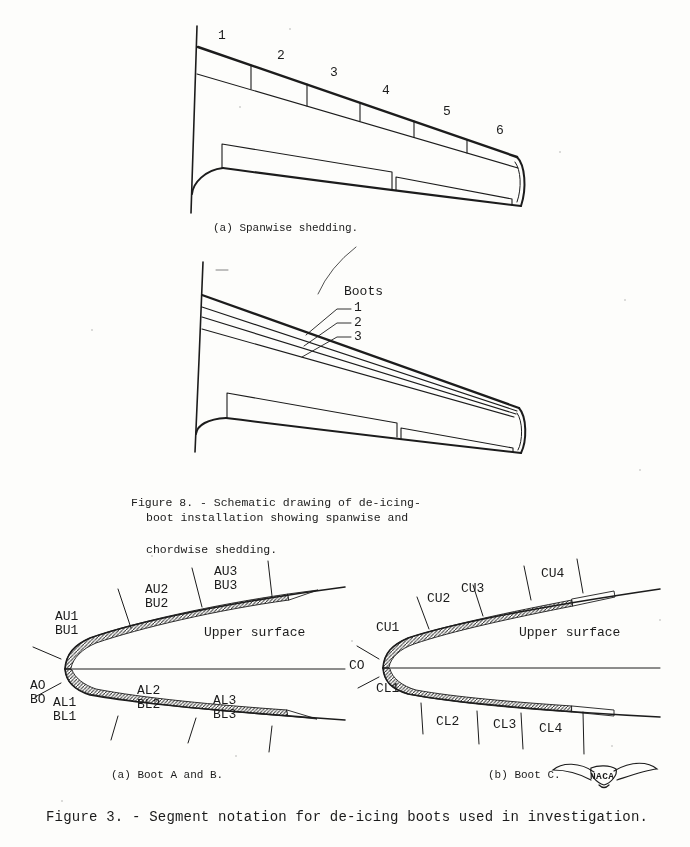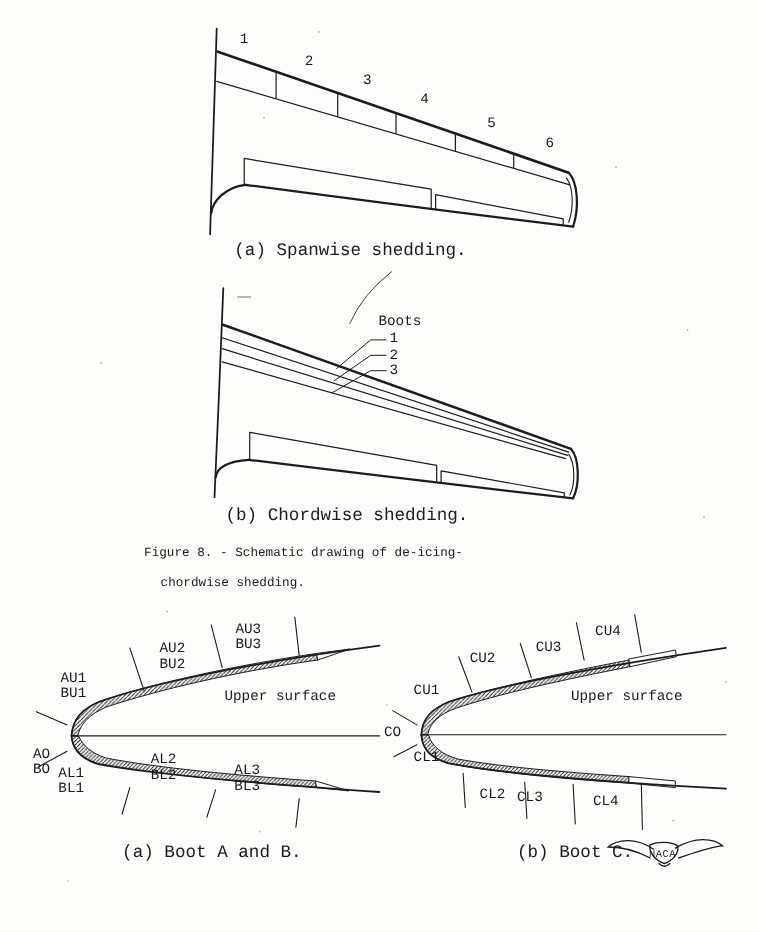--- a/index.html
+++ b/index.html
@@ -8,22 +8,22 @@
     background:#fdfdfb; color:#1b1b1b; overflow:hidden;
     font-family:"Liberation Mono","DejaVu Sans Mono",monospace;
   }
   svg.art { position:absolute; left:0; top:0; width:690px; height:847px; }
   .lbl {
     position:absolute; font-size:13px; line-height:14px;
     white-space:pre; color:#1b1b1b;
   }
   .fig2cap { font-size:11.5px; line-height:15px; }
   .fig3cap { font-size:14px; letter-spacing:.2px; }
-  .subcap  { font-size:16px; }
-  .naca-word { font-size:9.5px; font-weight:normal; letter-spacing:.4px; }
+  .subcap  { font-size:11px; }
+  .naca-word { font-size:9.5px; font-weight:bold; letter-spacing:.4px; }
 </style>
 </head>
 <body>
 
 <div class="page">
 
   <svg class="art" viewBox="0 0 690 847">
     <defs>
       <pattern id="hatch" patternUnits="userSpaceOnUse" width="3.5" height="3.5">
         <path d="M0,3.5 L3.5,0" stroke="#222" stroke-width="0.9"></path>
@@ -163,49 +163,50 @@
   <span class="lbl" style="left:330px;top:66px">3</span>
   <span class="lbl" style="left:382px;top:84px">4</span>
   <span class="lbl" style="left:443px;top:105px">5</span>
   <span class="lbl" style="left:496px;top:124px">6</span>
   <span class="lbl subcap" style="left:213px;top:221px">(a) Spanwise shedding.</span>
 
   <span class="lbl" style="left:344px;top:285px">Boots</span>
   <span class="lbl" style="left:354px;top:301px">1</span>
   <span class="lbl" style="left:354px;top:316px">2</span>
   <span class="lbl" style="left:354px;top:330px">3</span>
-  <span class="lbl subcap" style="left:205px;top:462px">(b) Chordwise shedding.</span>
 
   <span class="lbl fig2cap" style="left:131px;top:495px">Figure 8. - Schematic drawing of de-icing-</span>
-  <span class="lbl fig2cap" style="left:146px;top:523px">chordwise shedding.</span>
+  <span class="lbl fig2cap" style="left:146px;top:510px">boot installation showing spanwise and</span>
+  <span class="lbl fig2cap" style="left:146px;top:542px">chordwise shedding.</span>
 
   <span class="lbl" style="left:55px;top:610px">AU1
 BU1</span>
   <span class="lbl" style="left:145px;top:583px">AU2
 BU2</span>
   <span class="lbl" style="left:214px;top:565px">AU3
 BU3</span>
   <span class="lbl" style="left:30px;top:679px">AO
 BO</span>
   <span class="lbl" style="left:53px;top:696px">AL1
 BL1</span>
   <span class="lbl" style="left:137px;top:684px">AL2
 BL2</span>
   <span class="lbl" style="left:213px;top:694px">AL3
 BL3</span>
   <span class="lbl" style="left:204px;top:626px">Upper surface</span>
   <span class="lbl subcap" style="left:111px;top:768px">(a) Boot A and B.</span>
 
   <span class="lbl" style="left:376px;top:621px">CU1</span>
   <span class="lbl" style="left:427px;top:592px">CU2</span>
-  <span class="lbl" style="left:487px;top:582px">CU3</span>
+  <span class="lbl" style="left:461px;top:582px">CU3</span>
   <span class="lbl" style="left:541px;top:567px">CU4</span>
   <span class="lbl" style="left:349px;top:659px">CO</span>
   <span class="lbl" style="left:376px;top:682px">CL1</span>
   <span class="lbl" style="left:436px;top:715px">CL2</span>
-  <span class="lbl" style="left:470px;top:718px">CL3</span>
+  <span class="lbl" style="left:493px;top:718px">CL3</span>
   <span class="lbl" style="left:539px;top:722px">CL4</span>
   <span class="lbl" style="left:519px;top:626px">Upper surface</span>
-  <span class="lbl subcap" style="left:470px;top:768px">(b) Boot C.</span>
+  <span class="lbl subcap" style="left:488px;top:768px">(b) Boot C.</span>
   <span class="lbl naca-word" style="left:590px;top:770px">NACA</span>
 
+  <span class="lbl fig3cap" style="left:46px;top:810px">Figure 3. - Segment notation for de-icing boots used in investigation.</span>
 
 </div>
 
 </body></html>

